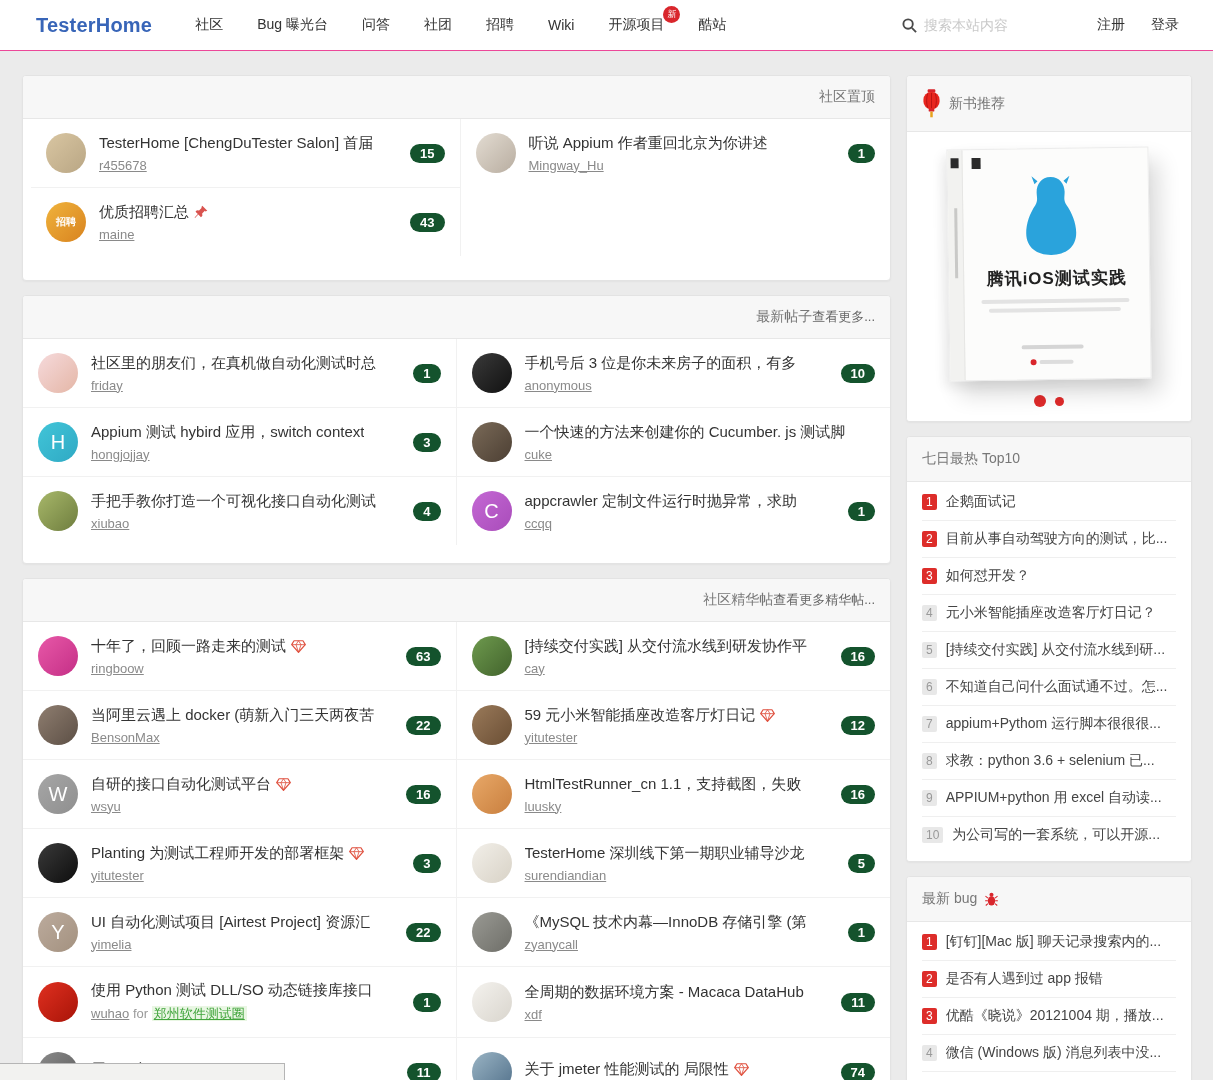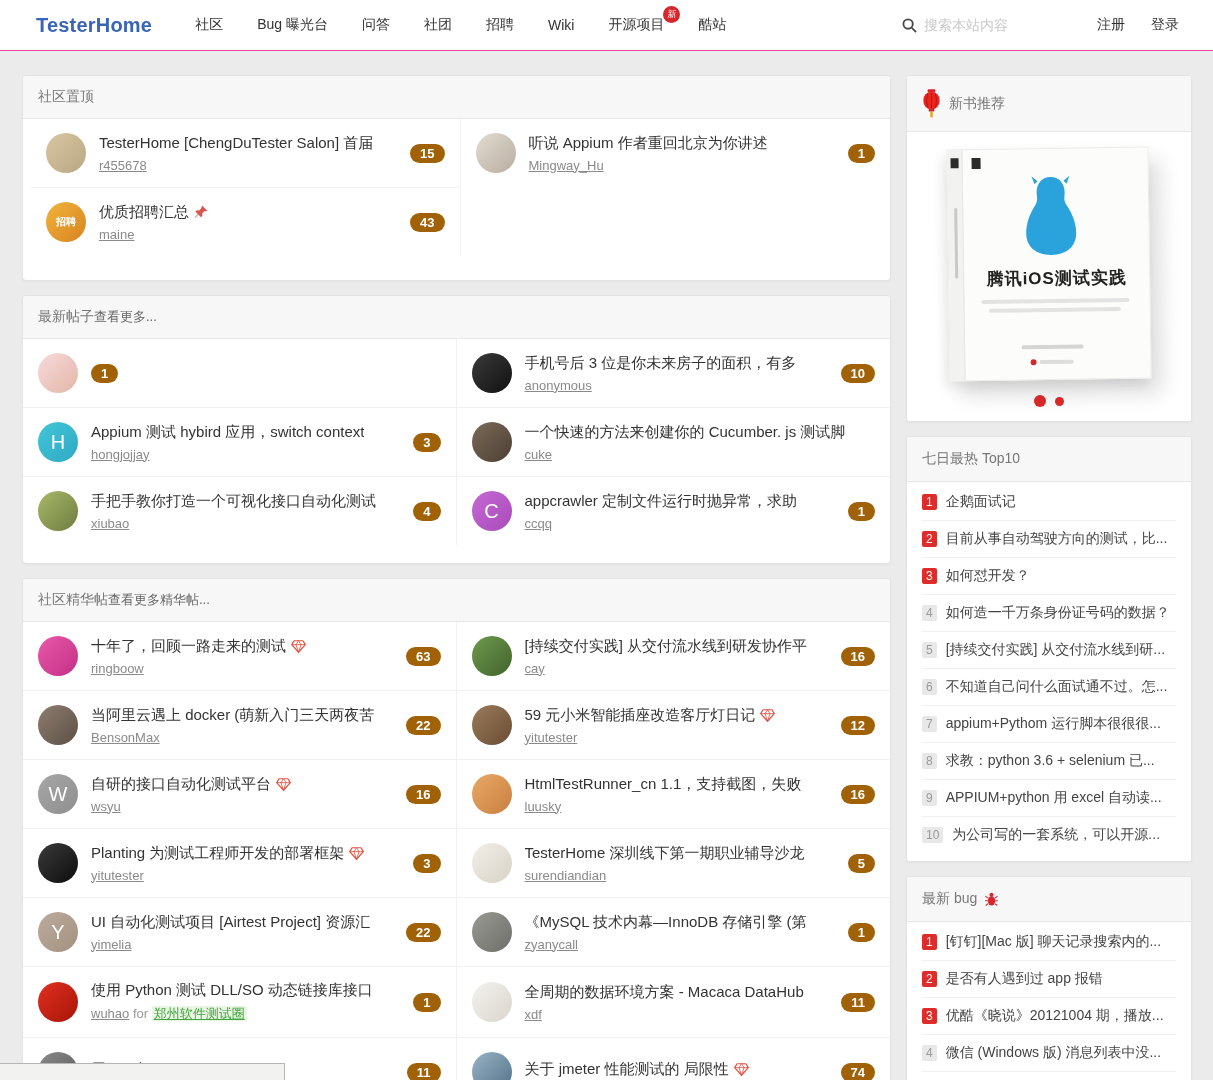--- a/index.html
+++ b/index.html
@@ -36,21 +36,21 @@
   .container { display:flex; gap:15px; padding:24px 21px 0 22px; align-items:flex-start; }
   .main-col { flex:1; min-width:0; display:flex; flex-direction:column; gap:14px; }
   .side-col { width:286px; flex:none; display:flex; flex-direction:column; gap:14px; }
 
   .panel {
     background:#fff; border-radius:4px; border:1px solid #e3e3e3;
     box-shadow:0 1px 2px rgba(0,0,0,.04); overflow:hidden;
   }
   .panel-header {
     background:#f7f7f7; padding:12px 15px; color:#777; font-size:14px;
-    border-bottom:1px solid #e7e7e7; display:flex; justify-content:flex-start; align-items:center;
+    border-bottom:1px solid #e7e7e7; display:flex; justify-content:flex-end; align-items:center;
   }
   .more-link { color:#666; font-size:13px; }
 
   
   .post-grid { display:grid; grid-template-columns:1fr 1fr; }
   .post-cell { display:flex; align-items:center; gap:13px; padding:14px 15px; border-top:1px solid #f1f1f1; min-width:0; }
   .post-cell:nth-child(1), .post-cell:nth-child(2) { border-top:none; }
   .post-cell:nth-child(odd) { border-right:1px solid #f1f1f1; }
   .pad-bottom { padding-bottom:24px;margin-left:8px; }
   .pad-bottom-sm { padding-bottom:18px; }
@@ -62,21 +62,21 @@
   .avatar .av-txt-sm { font-size:10px; font-weight:bold; }
   .post-main { flex:1; min-width:0; }
   .post-title { color:#333; font-size:15px; display:flex; align-items:center; gap:5px; min-width:0; }
   .post-title .t-txt { white-space:nowrap; overflow:hidden; flex:0 1 auto; }
   .post-title svg { flex:none; }
   .post-meta { margin-top:5px; font-size:13px; }
   .post-user { color:#8a8a8a; text-decoration:underline; }
   .byline { color:#9a9a9a; }
   .group-link { color:#42a53d; background:#e9f6e3; text-decoration:underline; padding:0 2px; }
   .count-badge {
-    background:#a16207; color:#fff; font-size:13px; font-weight:bold;
+    background:#14532d; color:#fff; font-size:13px; font-weight:bold;
     border-radius:11px; padding:2px 10px; flex:none; min-width:14px; text-align:center;
   }
 
   
   .side-header {
     background:#f7f7f7; padding:13px 15px; color:#777; font-size:14px;
     border-bottom:1px solid #e7e7e7; display:flex; align-items:center; gap:8px;
   }
   .book-body { background:#fff; padding:16px 0 14px; display:flex; flex-direction:column; align-items:center; }
   .book {
@@ -197,20 +197,26 @@
     </div>
 
     <div class="panel">
       <div class="panel-header">
         <span>最新帖子</span>
         <a class="more-link">查看更多...</a>
       </div>
       <div class="post-grid pad-bottom-sm" id="latest-grid">
           <div class="post-cell">
             <a class="avatar" style="background: linear-gradient(135deg, rgb(246, 218, 220), rgb(228, 182, 166));"></a>
+            <div class="post-main">
+              <a class="post-title">
+                <span class="t-txt">社区里的朋友们，在真机做自动化测试时总</span>
+              </a>
+              <div class="post-meta"><a class="post-user">friday</a></div>
+            </div>
             <span class="count-badge">1</span>
           </div>
           <div class="post-cell">
             <a class="avatar" style="background: linear-gradient(135deg, rgb(58, 58, 58), rgb(17, 17, 17));"></a>
             <div class="post-main">
               <a class="post-title">
                 <span class="t-txt">手机号后 3 位是你未来房子的面积，有多</span>
               </a>
               <div class="post-meta"><a class="post-user">anonymous</a></div>
             </div>
@@ -496,21 +502,21 @@
           <a class="rank-item">
             <span class="rank-badge rank-red">2</span>
             <span class="r-txt">目前从事自动驾驶方向的测试，比...</span>
           </a>
           <a class="rank-item">
             <span class="rank-badge rank-red">3</span>
             <span class="r-txt">如何怼开发？</span>
           </a>
           <a class="rank-item">
             <span class="rank-badge rank-gray">4</span>
-            <span class="r-txt">如何造一千万条身份证号码的数据？</span>
+            <span class="r-txt">元小米智能插座改造客厅灯日记？</span>
           </a>
           <a class="rank-item">
             <span class="rank-badge rank-gray">5</span>
             <span class="r-txt">[持续交付实践] 从交付流水线到研...</span>
           </a>
           <a class="rank-item">
             <span class="rank-badge rank-gray">6</span>
             <span class="r-txt">不知道自己问什么面试通不过。怎...</span>
           </a>
           <a class="rank-item">

